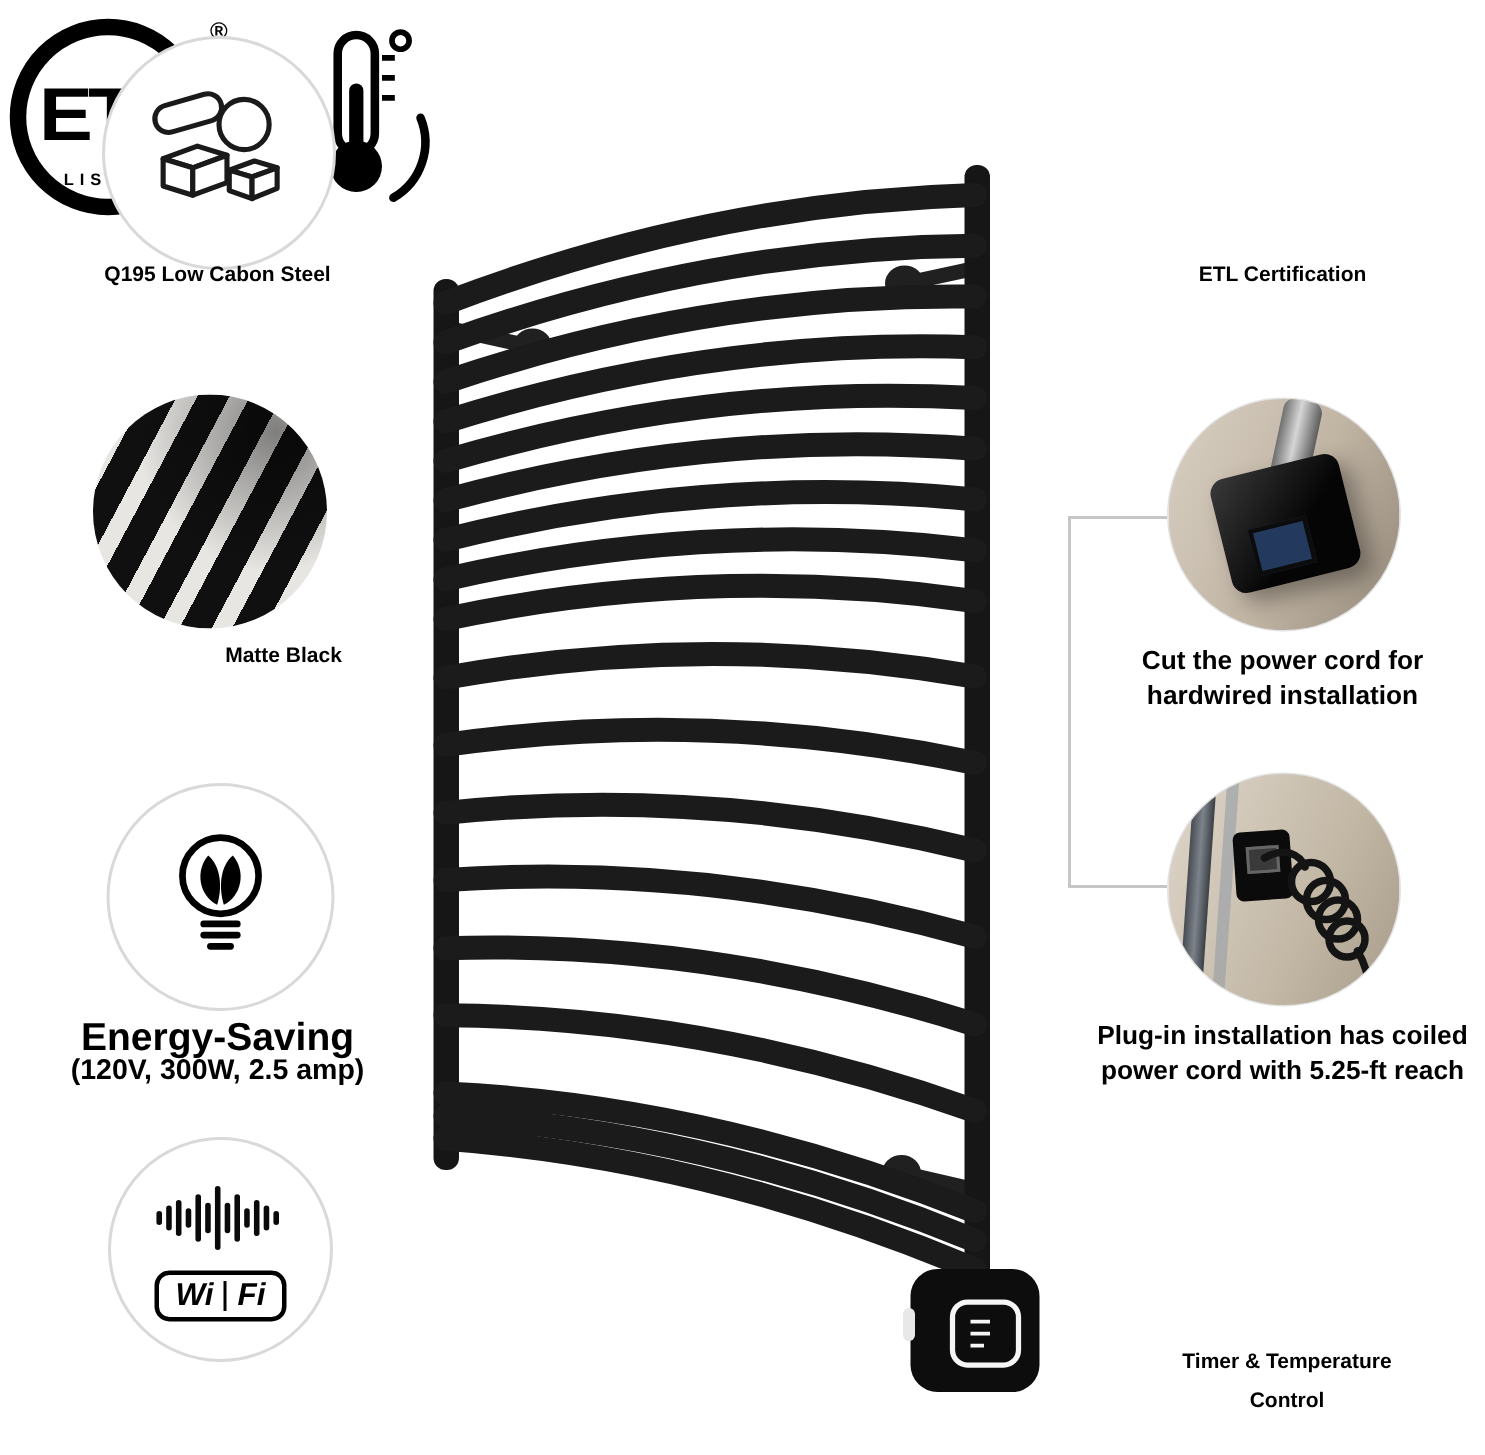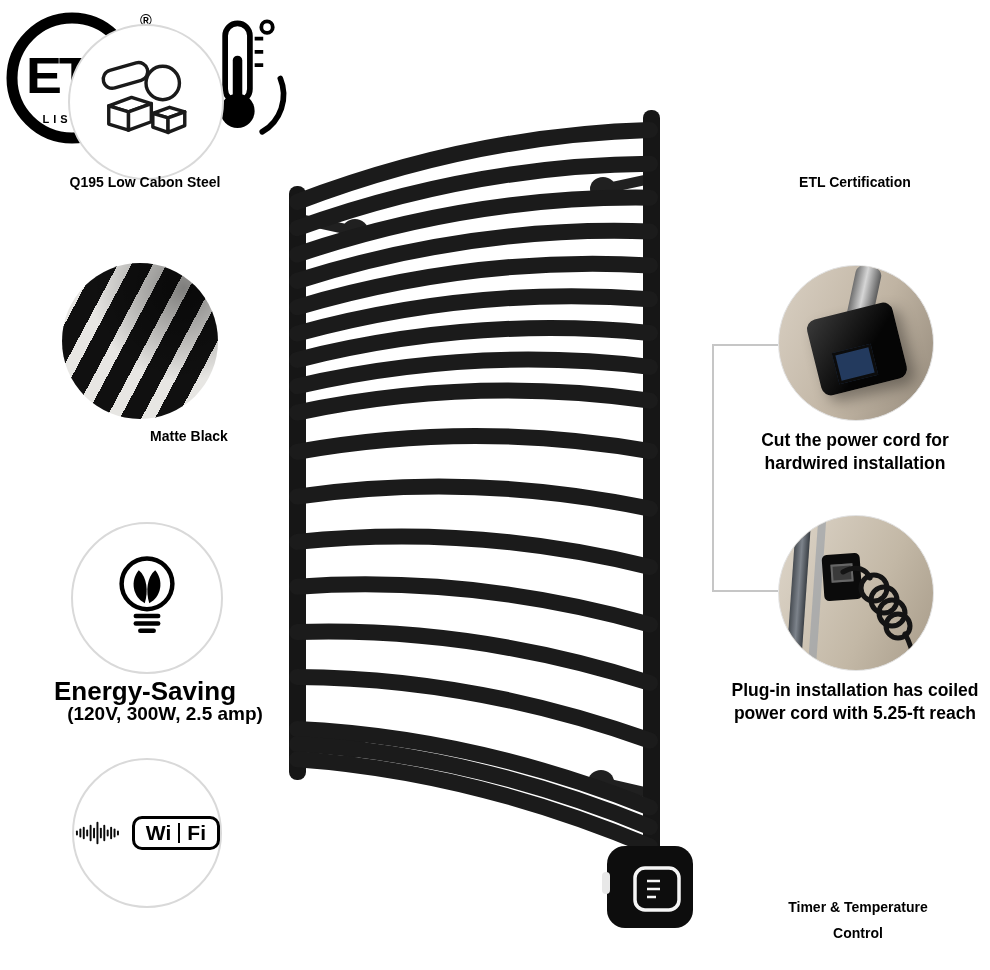--- a/index.html
+++ b/index.html
@@ -6,35 +6,35 @@
   .canvas{
     position:relative;width:990px;height:970px;background:#fff;overflow:hidden;
     font-family:"Liberation Sans",sans-serif;color:#000;
   }
   .circle{position:absolute;border-radius:50%;}
   .icon-circle{border:2px solid #d9d9d9;background:#fff;display:flex;align-items:center;justify-content:center;}
   .photo{overflow:hidden;border:1px solid #e2e2e2;}
   .photo > *{position:absolute;}
   .caption{position:absolute;text-align:center;font-weight:bold;color:#000;}
   .cap-lg{font-size:14px;}
-  .cap-md{font-size:19px;padding-left:20px;}
+  .cap-md{font-size:19px;}
   .cap-sm{font-size:17.5px;line-height:23px;}
 
   
   #c-steel{left:68px;top:24px;width:152px;height:152px;}
   #t-steel{left:0;top:174px;width:290px;}
   #c-matte{left:62px;top:263px;width:156px;height:156px;
     background:
       radial-gradient(circle at 78% 16%, rgba(0,0,0,.45), rgba(0,0,0,0) 52%),
       repeating-linear-gradient(118deg,#101010 0 19px,#e7e6e3 19px 31px);}
   #t-matte{left:0;top:428px;width:290px;margin-left:44px;}
   #c-energy{left:71px;top:522px;width:148px;height:148px;}
   #t-energy{left:0;top:676px;width:290px;font-size:26px;}
   #t-energy-sub{left:0;top:703px;width:290px;}
-  #c-voice{left:72px;top:758px;width:146px;height:146px;flex-direction:row;gap:9px;}
+  #c-voice{left:72px;top:758px;width:146px;height:146px;flex-direction:column;gap:9px;font-style:italic;}
   #t-voice{left:0;top:901px;width:290px;}
 
   
   #etl-logo{left:773px;top:20px;width:165px;height:148px;}
   #t-etl{left:705px;top:174px;width:300px;}
   #c-photo1{left:778px;top:265px;width:154px;height:154px;
     background:linear-gradient(115deg,#d9d0c3,#c0b4a3 55%,#94897a);}
   #t-photo1{left:697px;top:429px;width:316px;}
   #c-photo2{left:778px;top:515px;width:154px;height:154px;
     background:linear-gradient(115deg,#ded6ca,#c3b8a6 60%,#a79b89);}

